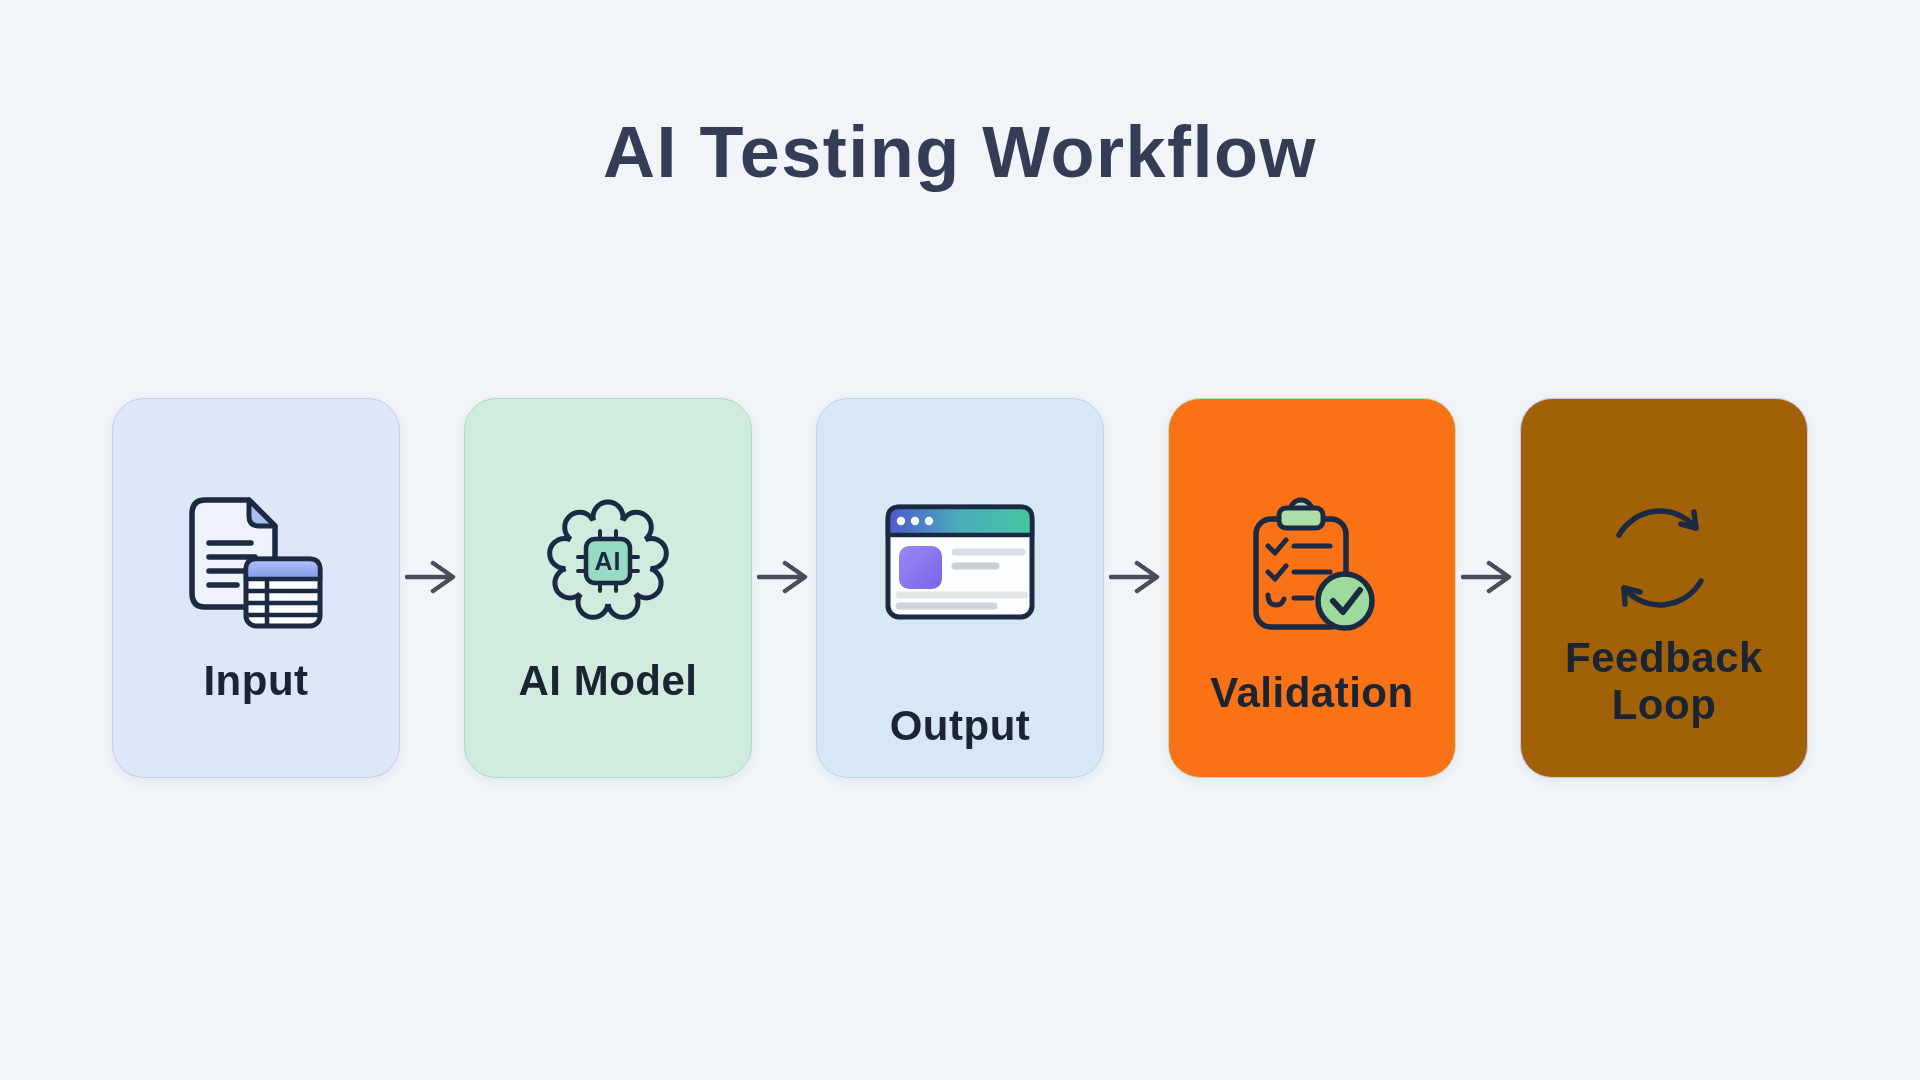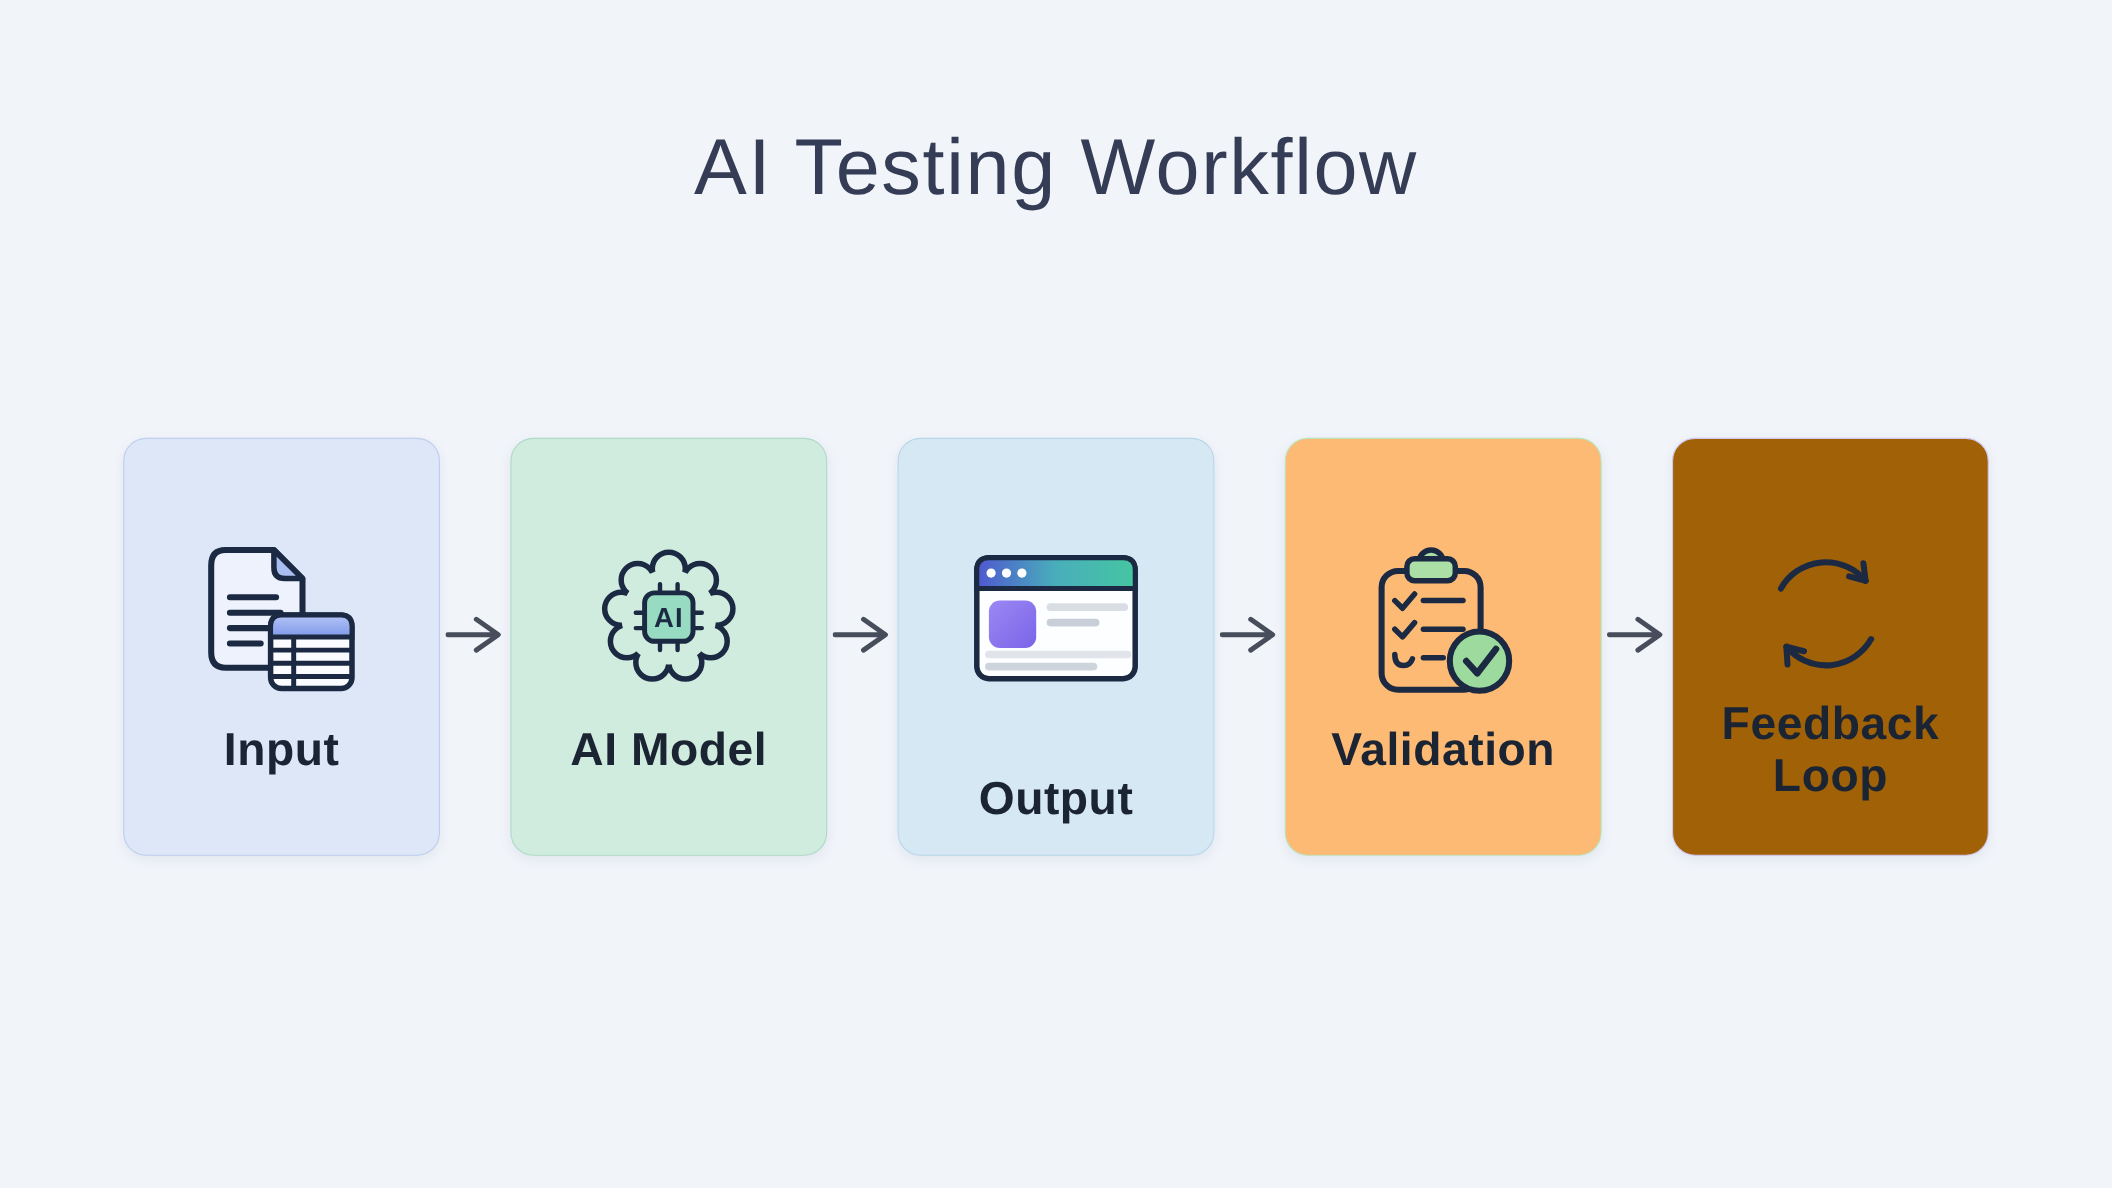--- a/index.html
+++ b/index.html
@@ -9,36 +9,36 @@
     position:relative;
     background:#f1f4f9;
     font-family:"Liberation Sans", sans-serif;
     overflow:hidden;
   }
   .title {
     position:absolute;
     top:116px; left:0; right:0;
     text-align:center;
     font-size:72px;
-    font-weight:400;
+    font-weight:700;
     letter-spacing:1.5px;
     color:#353d56;
     line-height:1;
   }
   .flow {
     position:absolute;
     top:398px; left:0; right:0;
     display:flex;
     justify-content:center;
     align-items:flex-start;
   }
   .card {
     width:288px;
     height:380px;
-    border-radius:21px;
+    border-radius:32px;
     border:1.5px solid transparent;
     display:flex;
     flex-direction:column;
     align-items:center;
     box-shadow:0 3px 10px rgba(100,120,160,0.10);
   }
   .icon-wrap {
     height:132px;
     margin-top:98px;
     display:flex;
@@ -157,21 +157,21 @@
     </div>
     <div class="step-label">Output</div>
   </div>
 
   <div class="connector">
     <svg width="54" height="34" viewBox="0 0 54 34" fill="none">
       <path d="M2 17 H44 M28 3 L48 17 L28 31" stroke="#474d5b" stroke-width="4.5" stroke-linecap="round" stroke-linejoin="round"></path>
     </svg>
   </div>
 
-  <div class="card" style="background: #fdba74; border-color: rgb(189, 226, 181);">
+  <div class="card" style="background: #f97316; border-color: rgb(189, 226, 181); gap: 12px;">
     <div class="icon-wrap">
       <svg width="128" height="136" viewBox="0 0 128 136" fill="none">
         <rect x="8" y="24" width="90" height="108" rx="15" fill="none" stroke="var(--ink)" stroke-width="5.5"></rect>
         <circle cx="53" cy="16" r="11" fill="#abdfa6" stroke="var(--ink)" stroke-width="5"></circle>
         <rect x="31" y="13" width="44" height="20" rx="7" fill="#abdfa6" stroke="var(--ink)" stroke-width="5"></rect>
         <g stroke="var(--ink)" stroke-width="5" stroke-linecap="round" stroke-linejoin="round">
           <path d="M20 51 L27 58 L38 45"></path>
             <path d="M46 51 H82"></path>
           <path d="M20 77 L27 84 L38 71"></path>
             <path d="M46 77 H82"></path>

